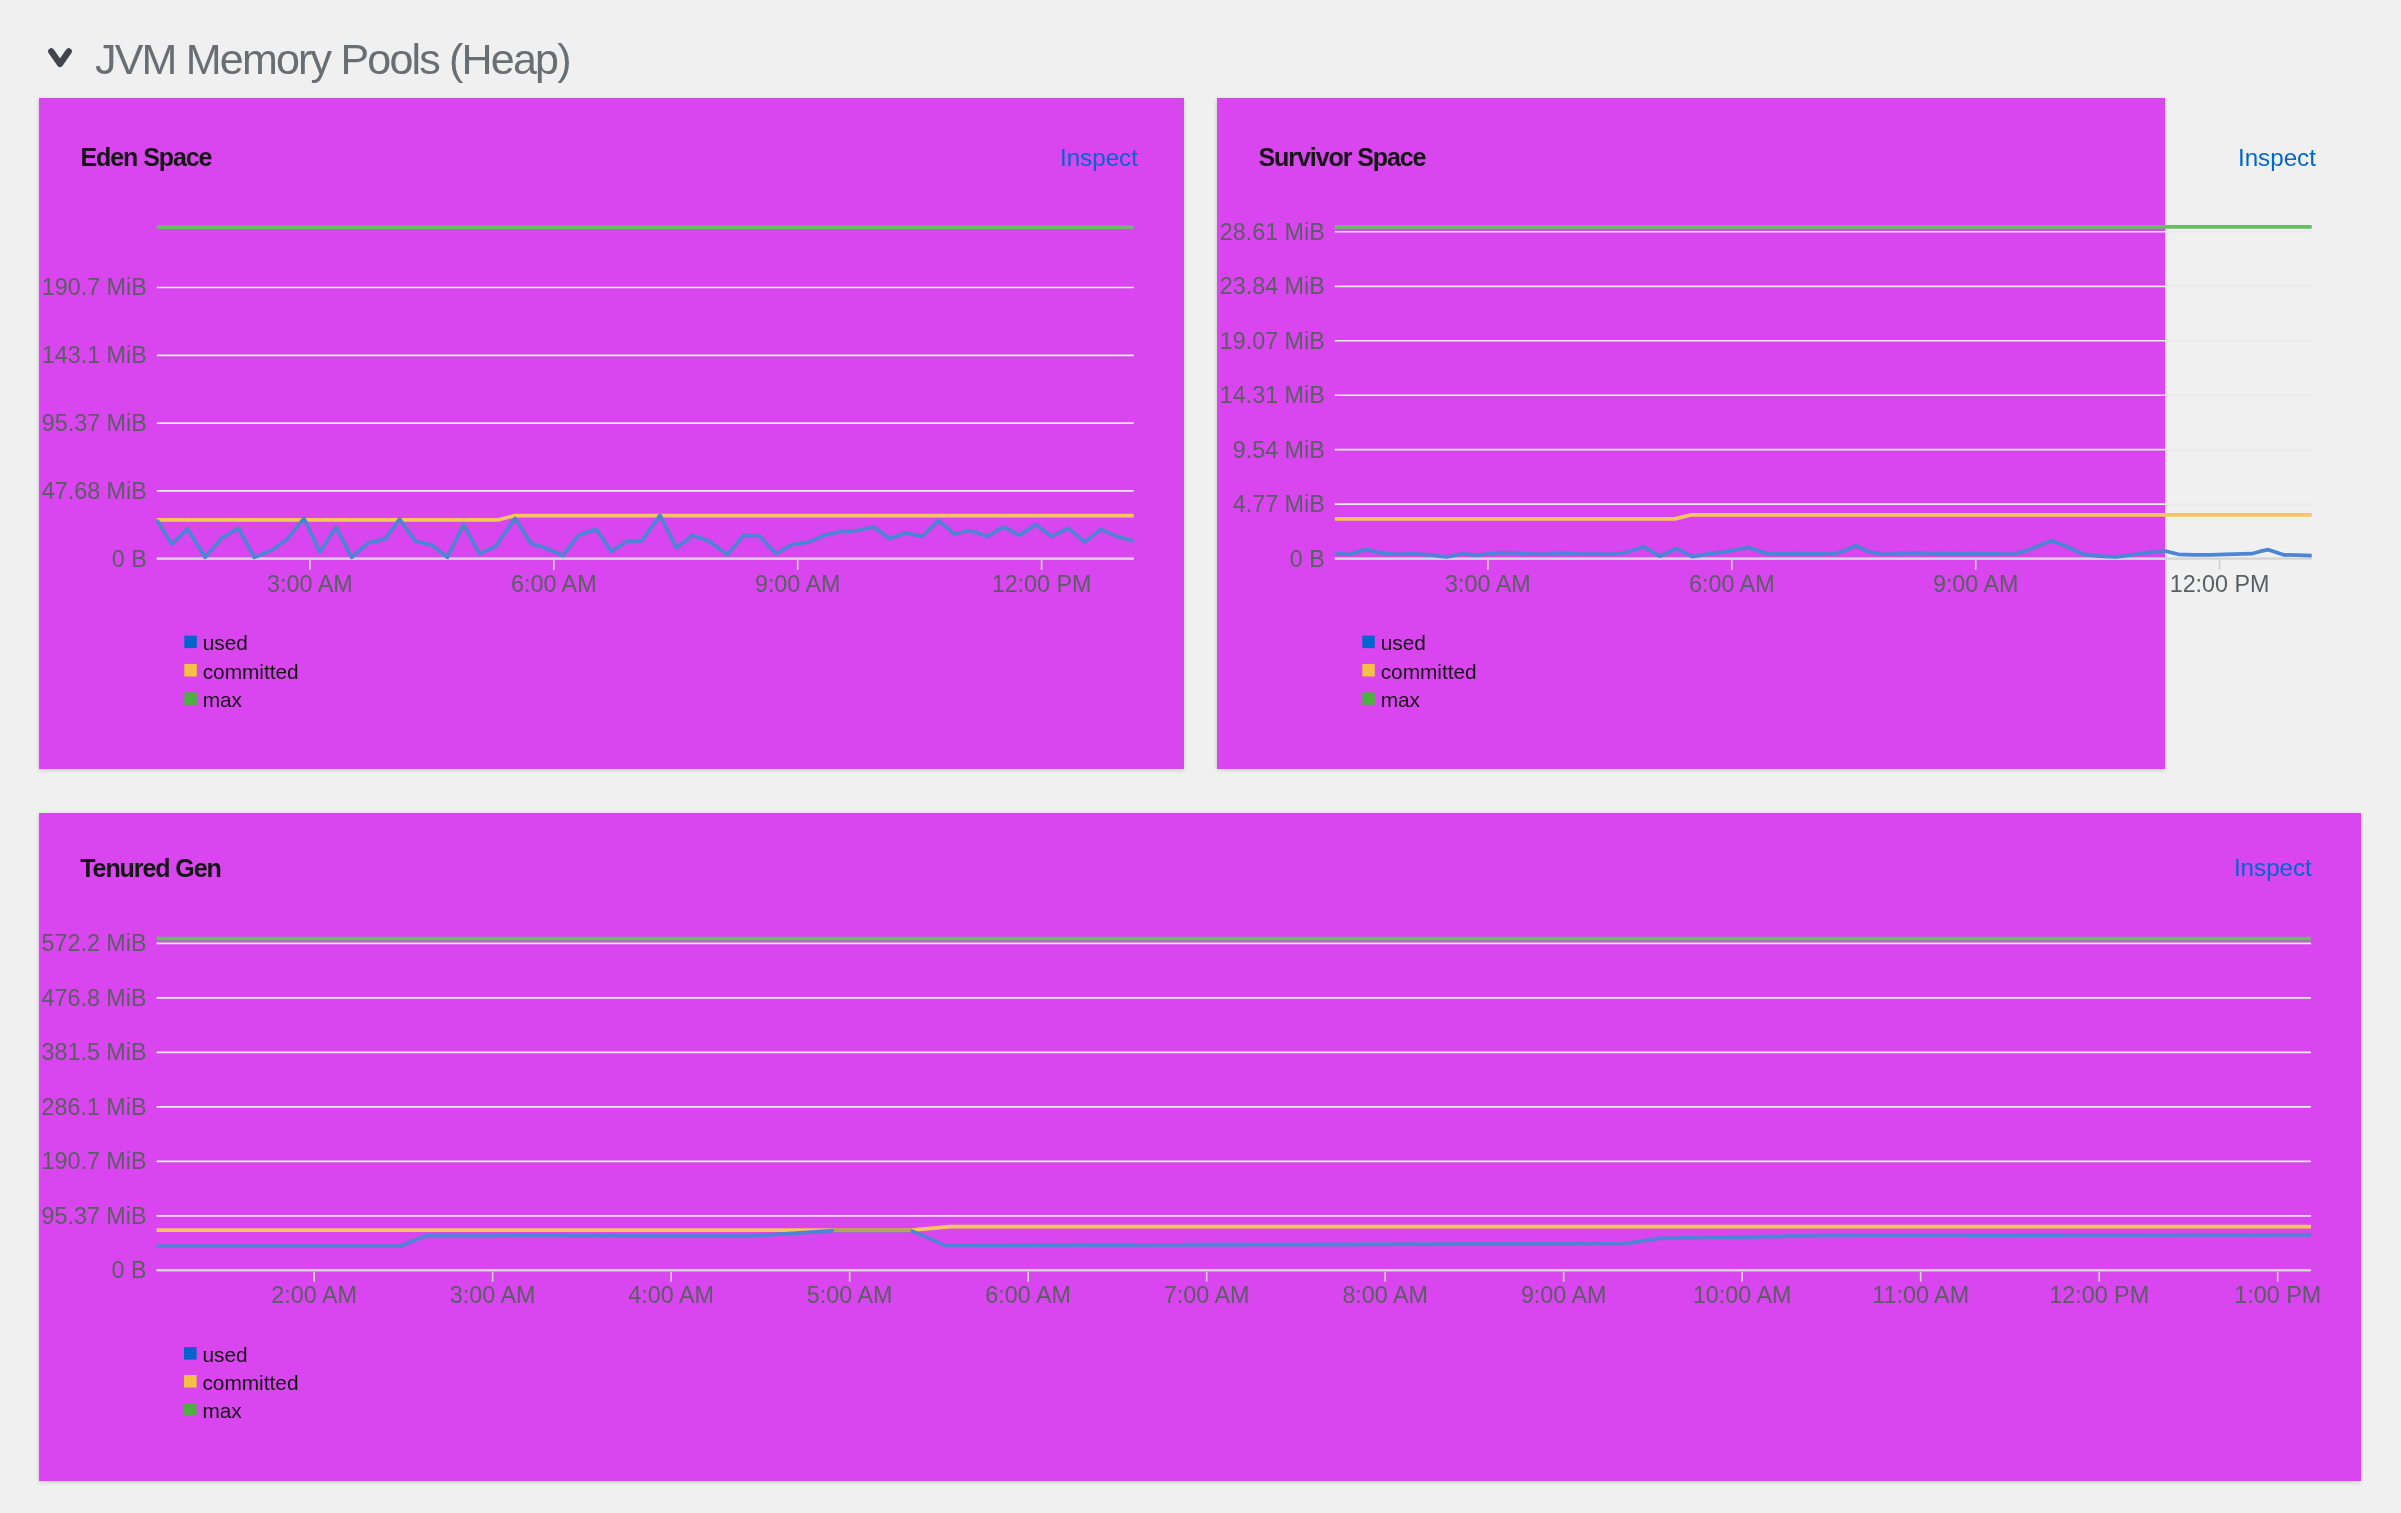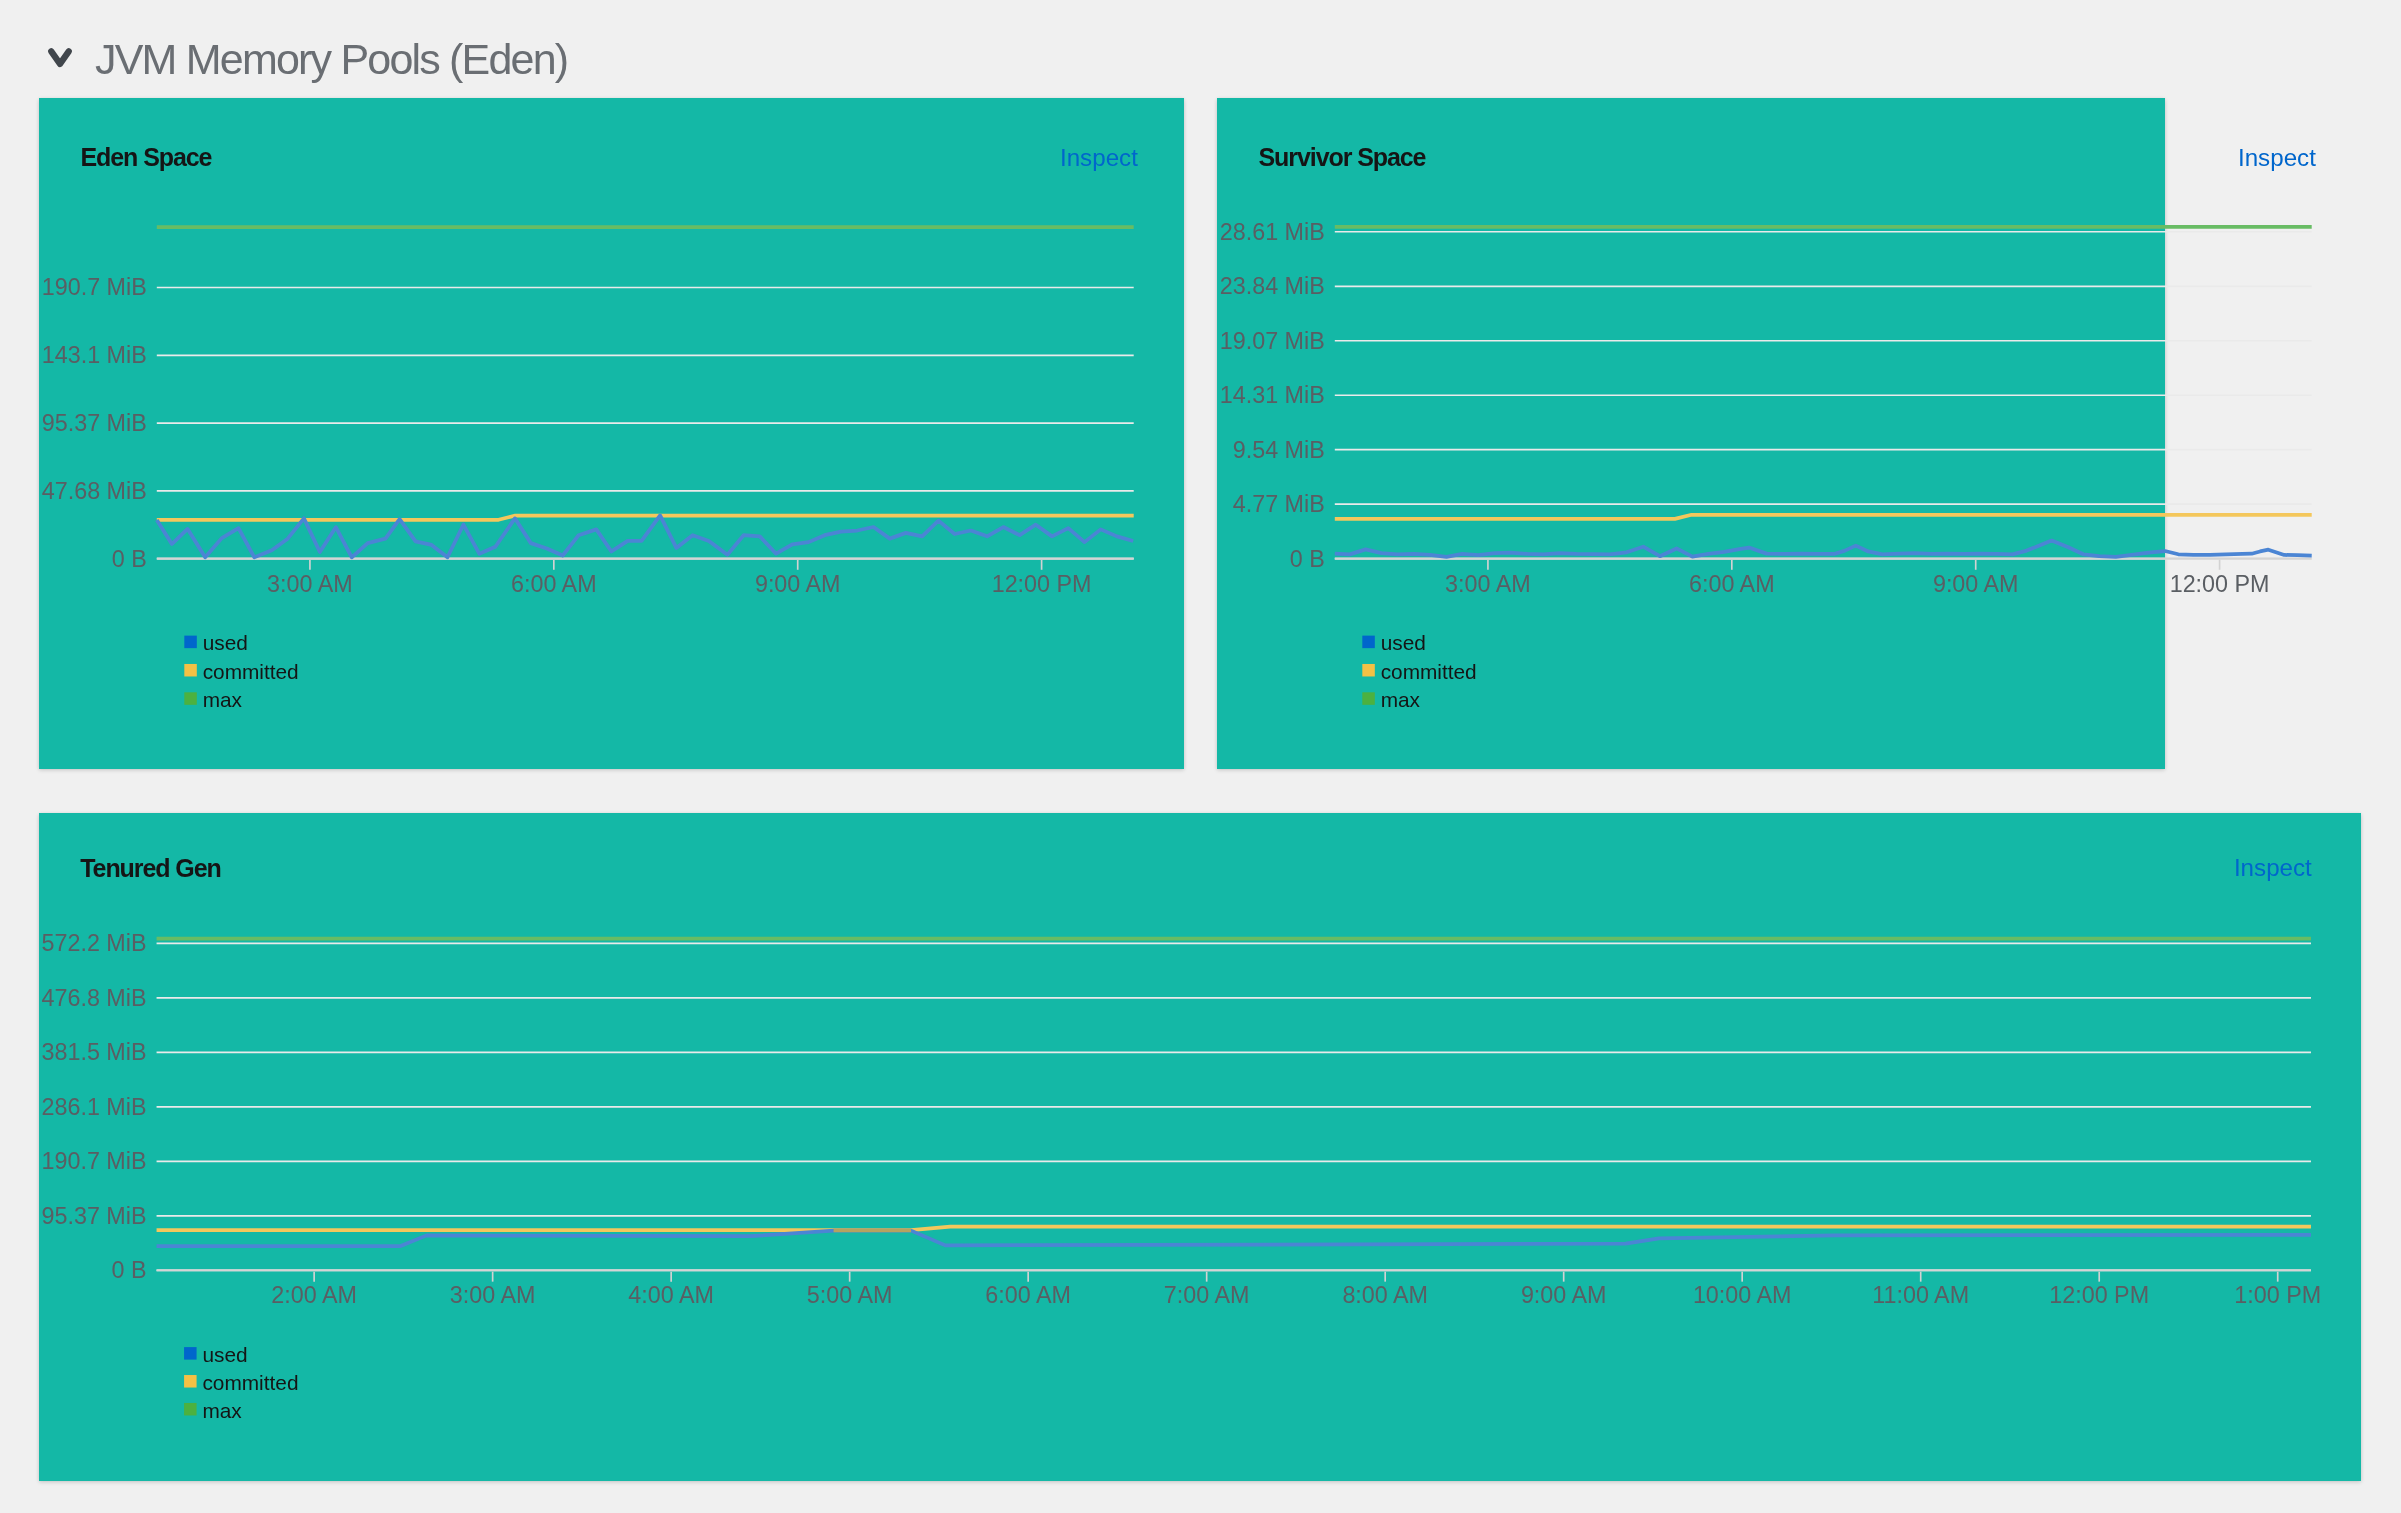--- a/index.html
+++ b/index.html
@@ -1,29 +1,29 @@
 <!DOCTYPE html>
 <html style="font-size:13.3px"><head>
 <meta charset="utf-8">
 <style>
 * { margin:0; padding:0; box-sizing:border-box; }
 html,body { width:2401px; height:1513px; background:#f0f0f0;
   font-family:"Liberation Sans", sans-serif; position:relative; }
-.card { position:absolute; background:#14b8a6;
+.card { position:absolute; background:#d946ef;
   box-shadow:0 1.7px 4.2px rgba(3,3,3,0.14), 0 0 3.3px rgba(3,3,3,0.07); }
 svg { position:absolute; left:0; top:0; font-family:"Liberation Sans", sans-serif; }
 .hdr { position:absolute; left:95px; top:38px; font-size:43px; color:#6a6e73;
   letter-spacing:-1.8px; line-height:1; }
 </style>
 </head>
 <body>
 <svg style="position:absolute;left:0;top:0" width="100" height="92" viewBox="0 0 120 110">
 <path d="M 61.5 61.5 L 72 76.5 L 82.5 61.5" fill="none" stroke="#41464c" stroke-width="7.5" stroke-linecap="round" stroke-linejoin="round"></path>
 </svg>
-<div class="hdr">JVM Memory Pools (Eden)</div>
+<div class="hdr">JVM Memory Pools (Heap)</div>
 
 <div class="card" style="left:39px;top:98px;width:1145px;height:671px">
 <svg width="1145" height="671" viewBox="0 0 1373 805">
 <text x="49.5" y="82" font-size="30px" font-weight="bold" fill="#151515" letter-spacing="-1.3">Eden Space</text>
 <text x="1318" y="81" text-anchor="end" font-size="29px" fill="#0066cc">Inspect</text>
 <line x1="141" y1="227.3" x2="1313" y2="227.3" stroke="#eaeaea" stroke-width="2"></line>
 <line x1="141" y1="308.7" x2="1313" y2="308.7" stroke="#eaeaea" stroke-width="2"></line>
 <line x1="141" y1="390.0" x2="1313" y2="390.0" stroke="#eaeaea" stroke-width="2"></line>
 <line x1="141" y1="471.3" x2="1313" y2="471.3" stroke="#eaeaea" stroke-width="2"></line>
 <line x1="141" y1="552.6" x2="1313" y2="552.6" stroke="#eaeaea" stroke-width="2"></line>

